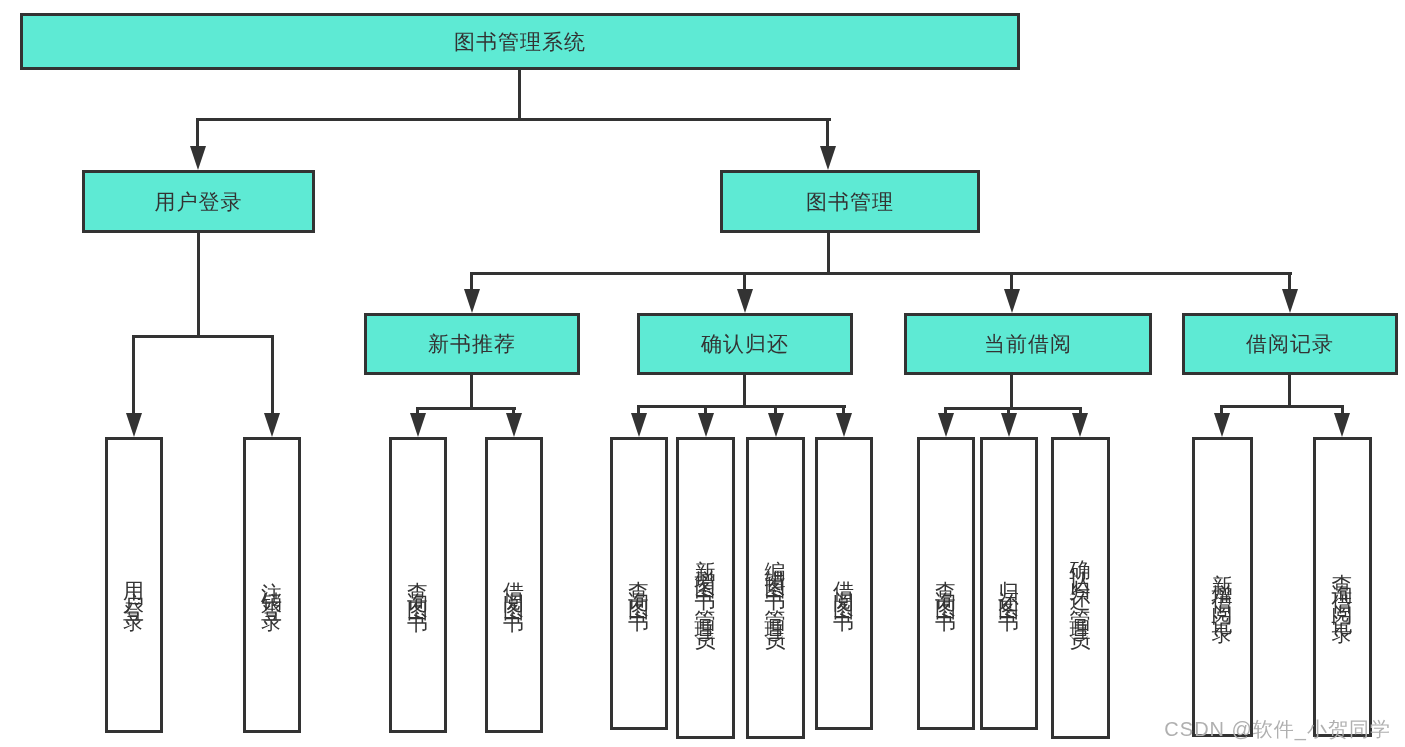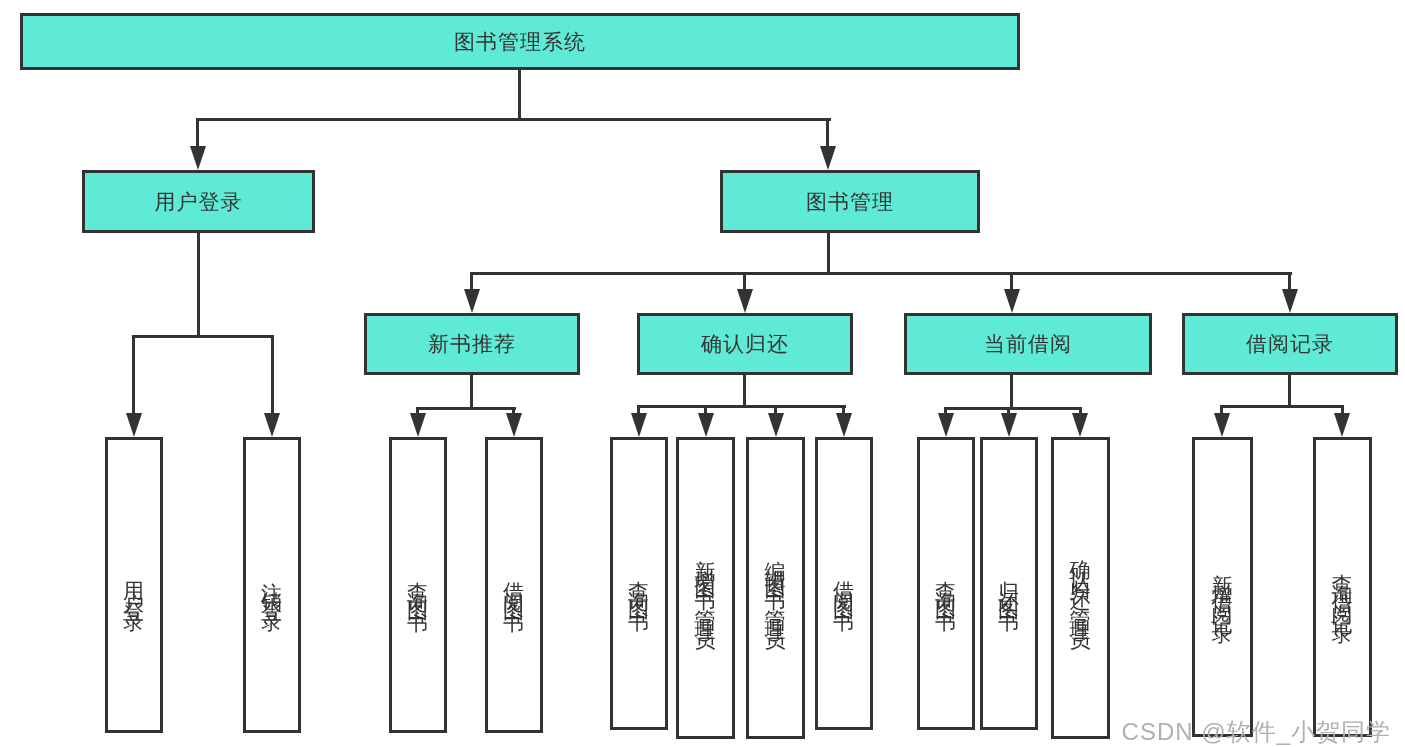--- a/index.html
+++ b/index.html
@@ -21,21 +21,21 @@
     font-size:21px;color:#333333;letter-spacing:10px;line-height:1;
   }
   .hline{position:absolute;height:3px;background:#333333;}
   .vline{position:absolute;width:3px;background:#333333;}
   .arrow{
     position:absolute;width:0;height:0;
     border-left:8px solid transparent;border-right:8px solid transparent;
     border-top:24px solid #333333;
   }
   .watermark{
-    position:absolute;right:14px;top:716px;font-size:24px;color:#b0b0b0;
+    position:absolute;right:14px;top:716px;font-size:20px;color:#b0b0b0;
     white-space:nowrap;letter-spacing:1px;
   }
 </style>
 </head>
 <body>
 
 <div class="canvas">
 
   <div class="box" style="left:20px;top:13px;width:1000px;height:57px;">
     <span>图书管理系统</span>

